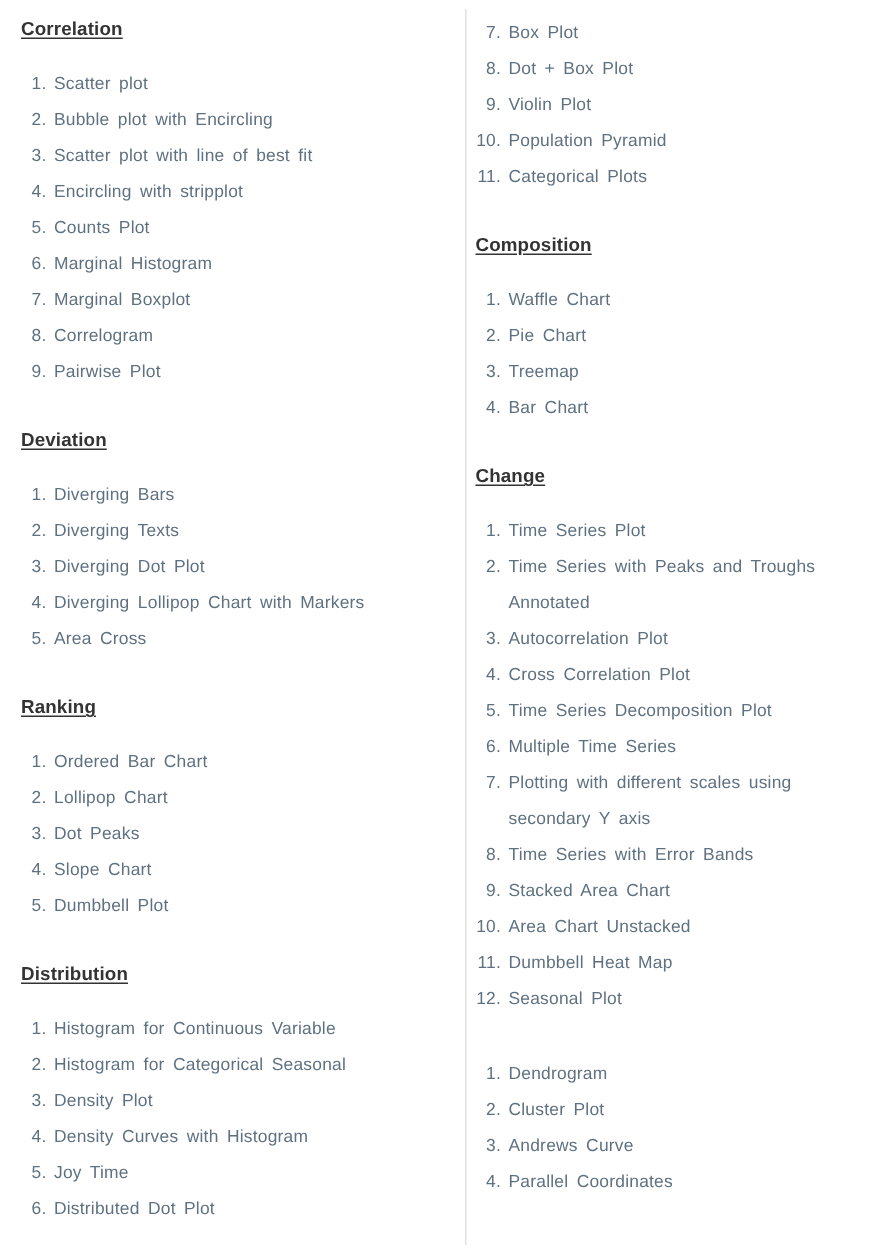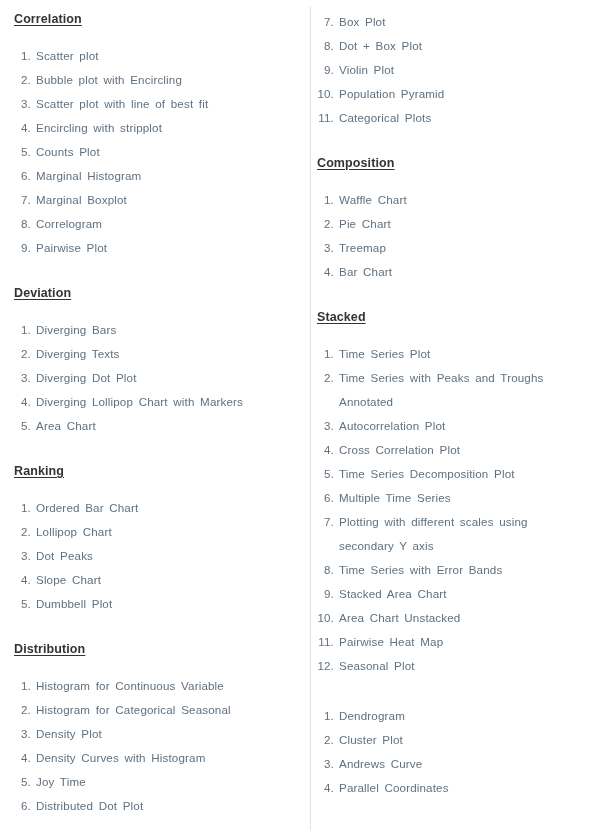--- a/index.html
+++ b/index.html
@@ -156,21 +156,21 @@
           <li class="item">
             <span class="num">3.</span>
             <span class="label">Diverging Dot Plot</span>
           </li>
           <li class="item">
             <span class="num">4.</span>
             <span class="label">Diverging Lollipop Chart with Markers</span>
           </li>
           <li class="item">
             <span class="num">5.</span>
-            <span class="label">Area Chart</span>
+            <span class="label">Area Cross</span>
           </li>
         </ol>
       </div>
       <div class="section-spacer"></div>
       <div class="section">
         <div class="section-heading">Ranking</div>
         <ol class="items">
           <li class="item">
             <span class="num">1.</span>
             <span class="label">Ordered Bar Chart</span>
@@ -266,21 +266,21 @@
             <span class="label">Treemap</span>
           </li>
           <li class="item">
             <span class="num">4.</span>
             <span class="label">Bar Chart</span>
           </li>
         </ol>
       </div>
       <div class="section-spacer"></div>
       <div class="section">
-        <div class="section-heading">Stacked</div>
+        <div class="section-heading">Change</div>
         <ol class="items">
           <li class="item">
             <span class="num">1.</span>
             <span class="label">Time Series Plot</span>
           </li>
           <li class="item">
             <span class="num">2.</span>
             <span class="label">Time Series with Peaks and Troughs Annotated</span>
           </li>
           <li class="item">
@@ -310,21 +310,21 @@
           <li class="item">
             <span class="num">9.</span>
             <span class="label">Stacked Area Chart</span>
           </li>
           <li class="item">
             <span class="num">10.</span>
             <span class="label">Area Chart Unstacked</span>
           </li>
           <li class="item">
             <span class="num">11.</span>
-            <span class="label">Pairwise Heat Map</span>
+            <span class="label">Dumbbell Heat Map</span>
           </li>
           <li class="item">
             <span class="num">12.</span>
             <span class="label">Seasonal Plot</span>
           </li>
         </ol>
       </div>
       <div class="section-spacer"></div>
       <div class="section">
         <ol class="items">

